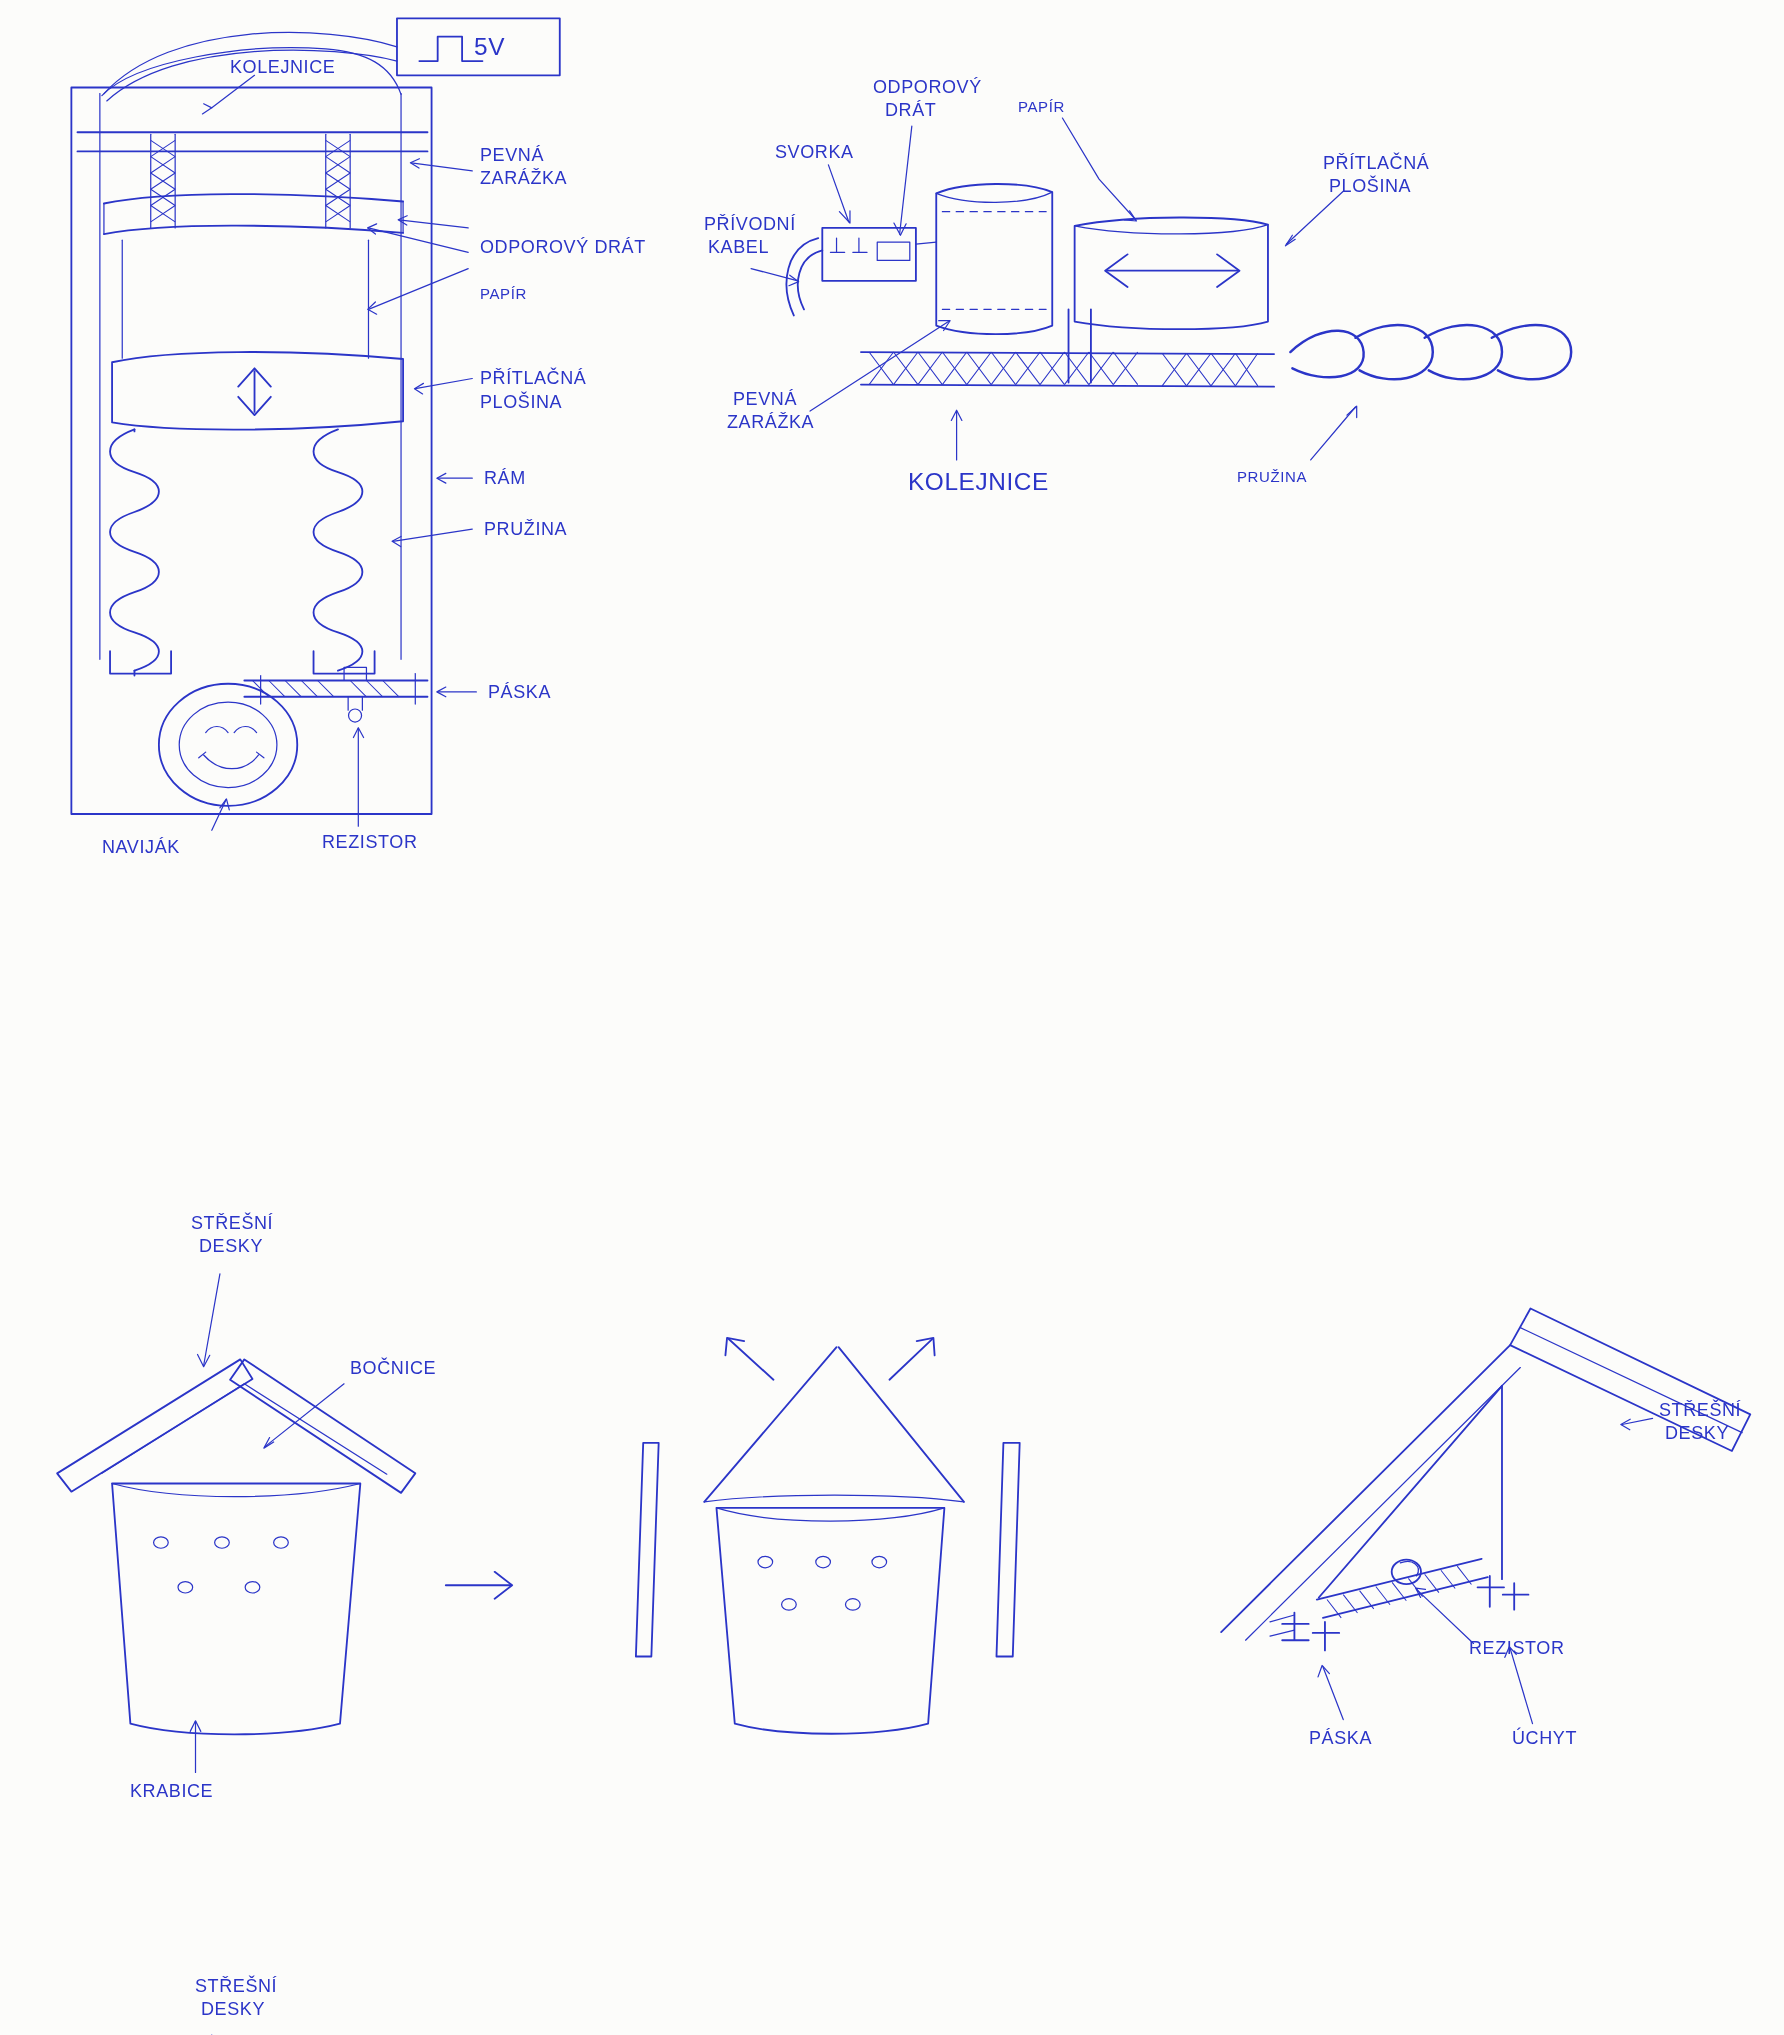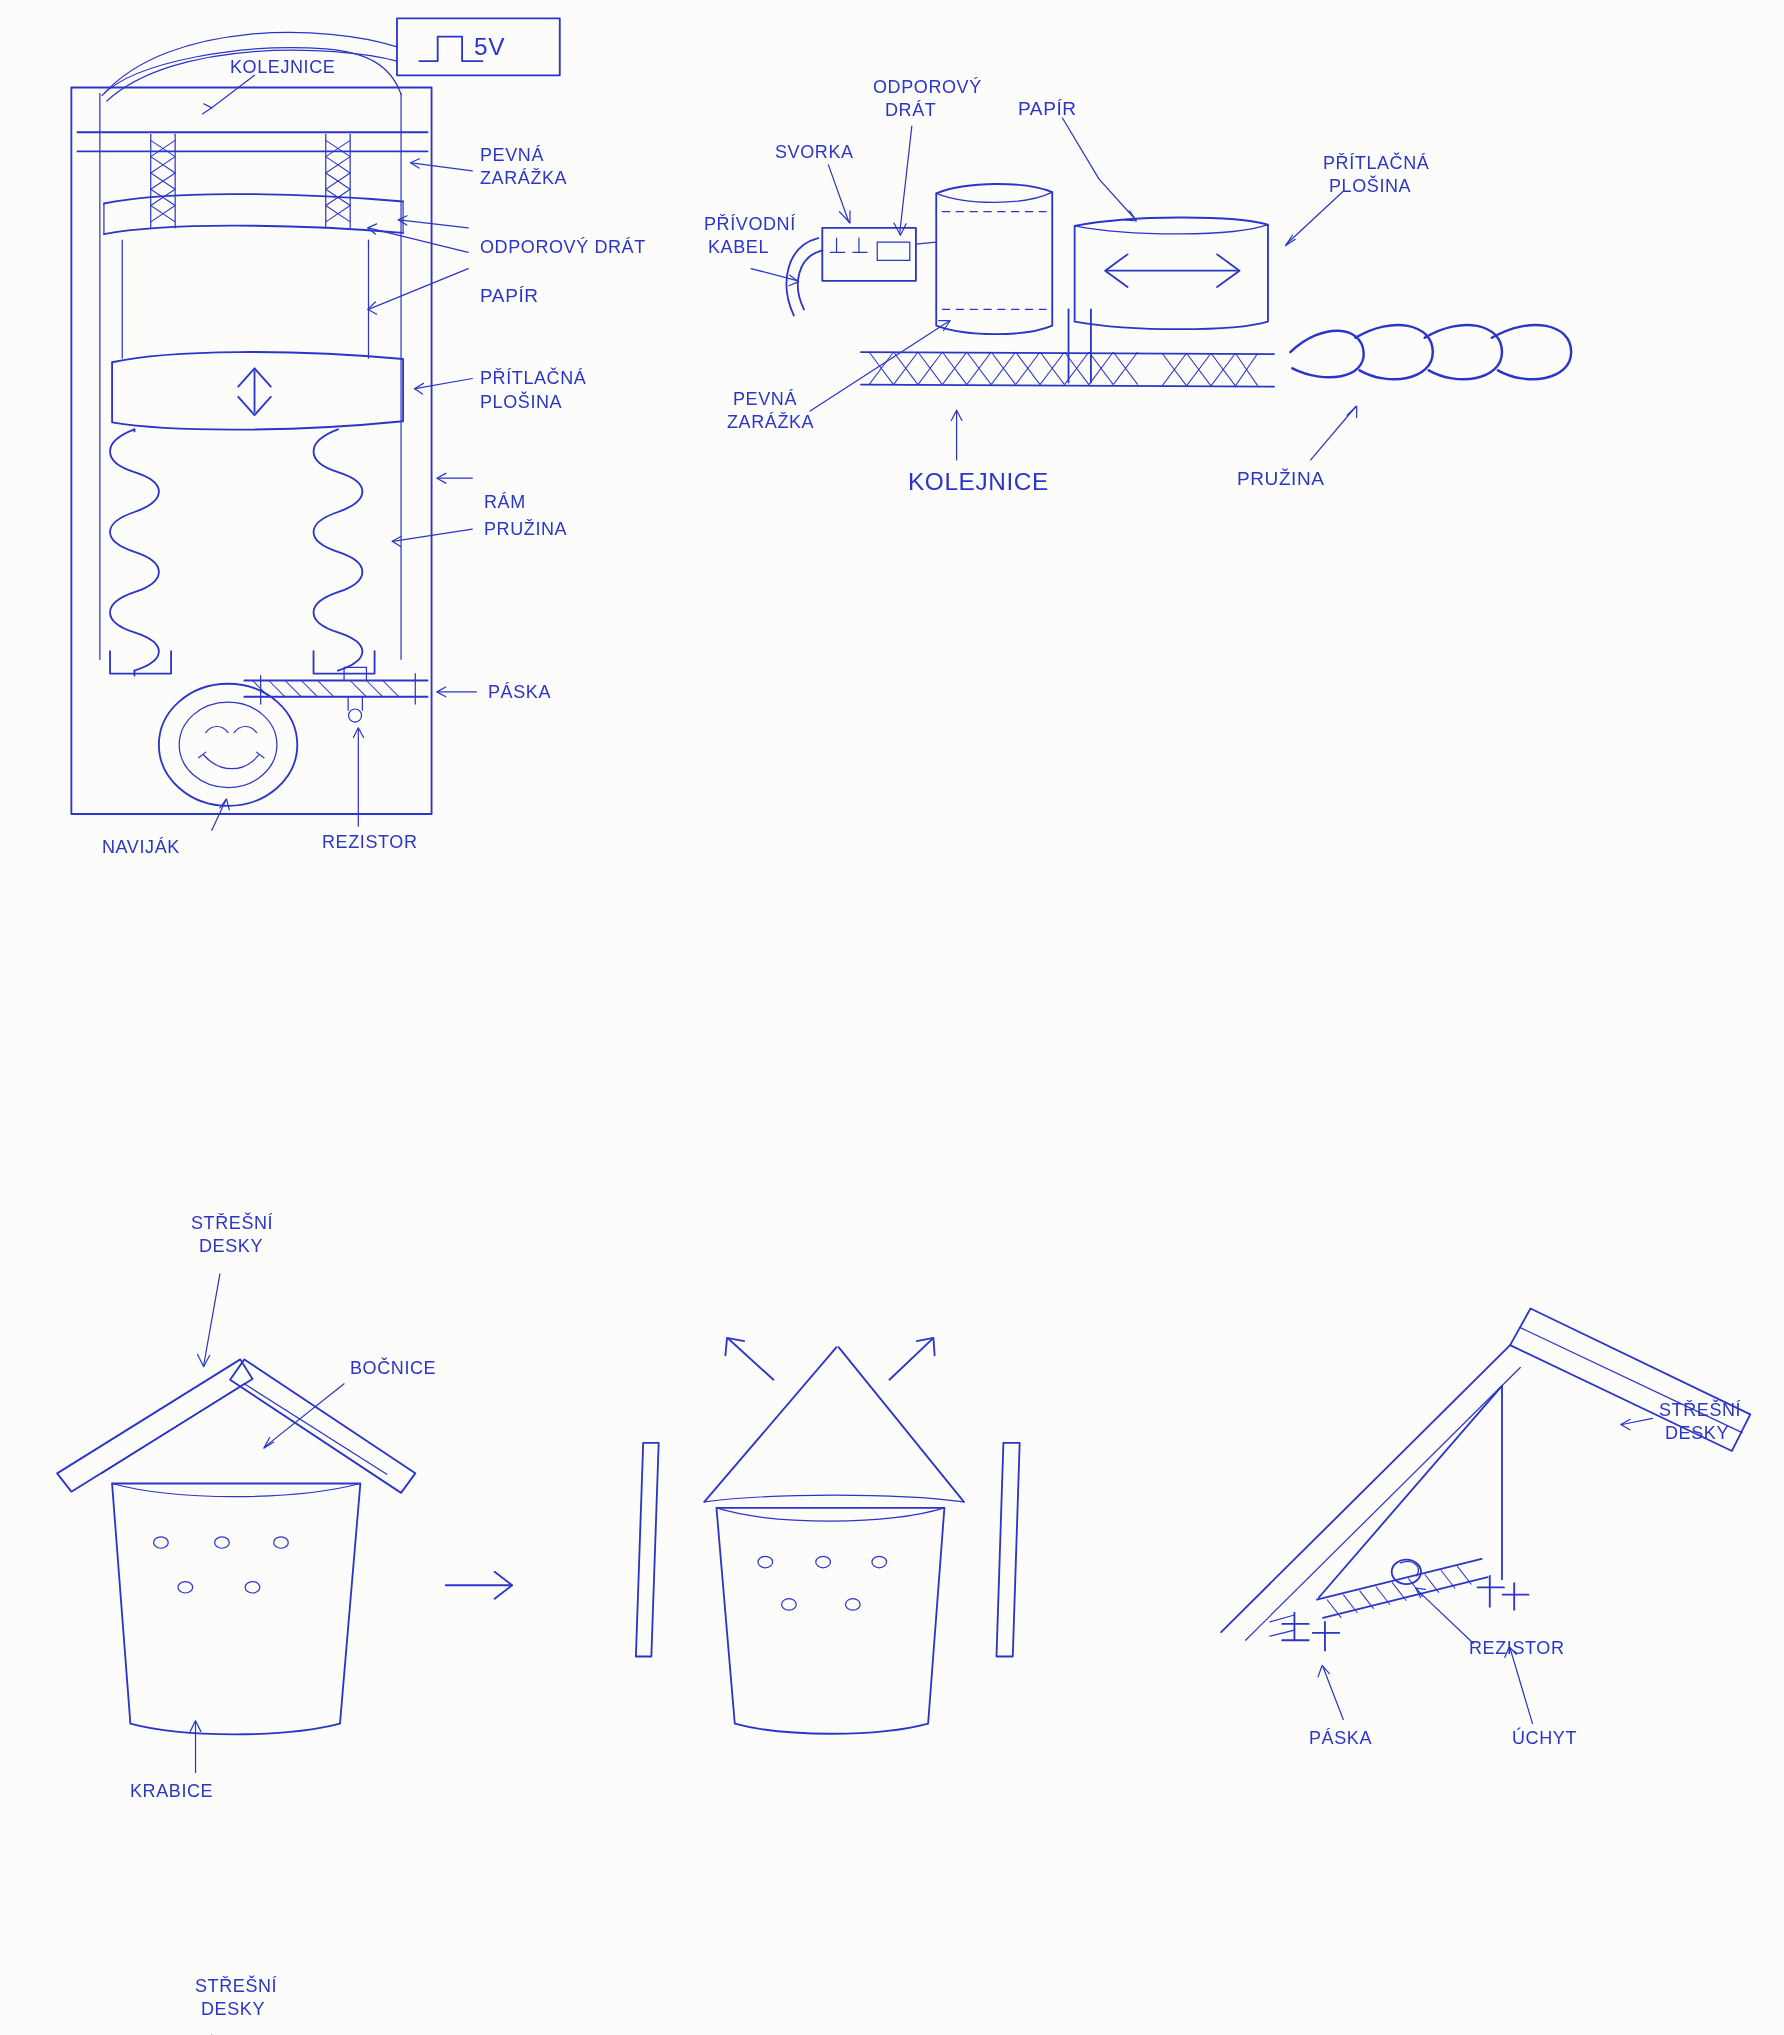--- a/index.html
+++ b/index.html
@@ -12,21 +12,21 @@
   }
   .lbl{
     position:absolute;
     color:#2b35c8;
     font-family:"Liberation Sans",sans-serif;
     letter-spacing:0.6px;
     white-space:nowrap;
     line-height:1.15;
   }
   .lbl.m  {font-size:18px;}
-  .lbl.l  {font-size:19px;}
+  .lbl.l  {font-size:15px;}
   .lbl.xl {font-size:24.4px;}
   svg{position:absolute;top:0;left:0;overflow:visible;}
   .ink{stroke:#2b35c8;fill:none;stroke-linecap:round;stroke-linejoin:round;}
   .w2{stroke-width:3;}
   .w3{stroke-width:4.5;}
   .w4{stroke-width:6;}
   .hatch{stroke:#2b35c8;stroke-width:2.5;fill:none;}
   .fillw{fill:#fcfcfa;}
 </style>
 </head>
@@ -140,21 +140,21 @@
   </svg>
 
   <div class="lbl m" style="left:230px;top:57px;">KOLEJNICE</div>
   <div class="lbl xl" style="left:474px;top:33px;">5V</div>
   <div class="lbl m" style="left:480px;top:145px;">PEVNÁ</div>
   <div class="lbl m" style="left:480px;top:168px;">ZARÁŽKA</div>
   <div class="lbl m" style="left:480px;top:220px;margin-top:17px;">ODPOROVÝ DRÁT</div>
   <div class="lbl l" style="left:480px;top:285px;">PAPÍR</div>
   <div class="lbl m" style="left:480px;top:368px;">PŘÍTLAČNÁ</div>
   <div class="lbl m" style="left:480px;top:392px;">PLOŠINA</div>
-  <div class="lbl m" style="left:484px;top:492px;">RÁM</div>
+  <div class="lbl m" style="left:484px;top:468px;">RÁM</div>
   <div class="lbl m" style="left:484px;top:519px;">PRUŽINA</div>
   <div class="lbl m" style="left:488px;top:682px;">PÁSKA</div>
   <div class="lbl m" style="left:102px;top:837px;">NAVIJÁK</div>
   <div class="lbl m" style="left:322px;top:832px;">REZISTOR</div>
 
   <svg width="1785" height="2569" viewBox="0 0 4385 6312">
 
     <path class="ink w3" d="M2115 865 L3130 870"></path>
     <path class="ink w3" d="M2115 945 L3130 950"></path>
     <g class="hatch">

